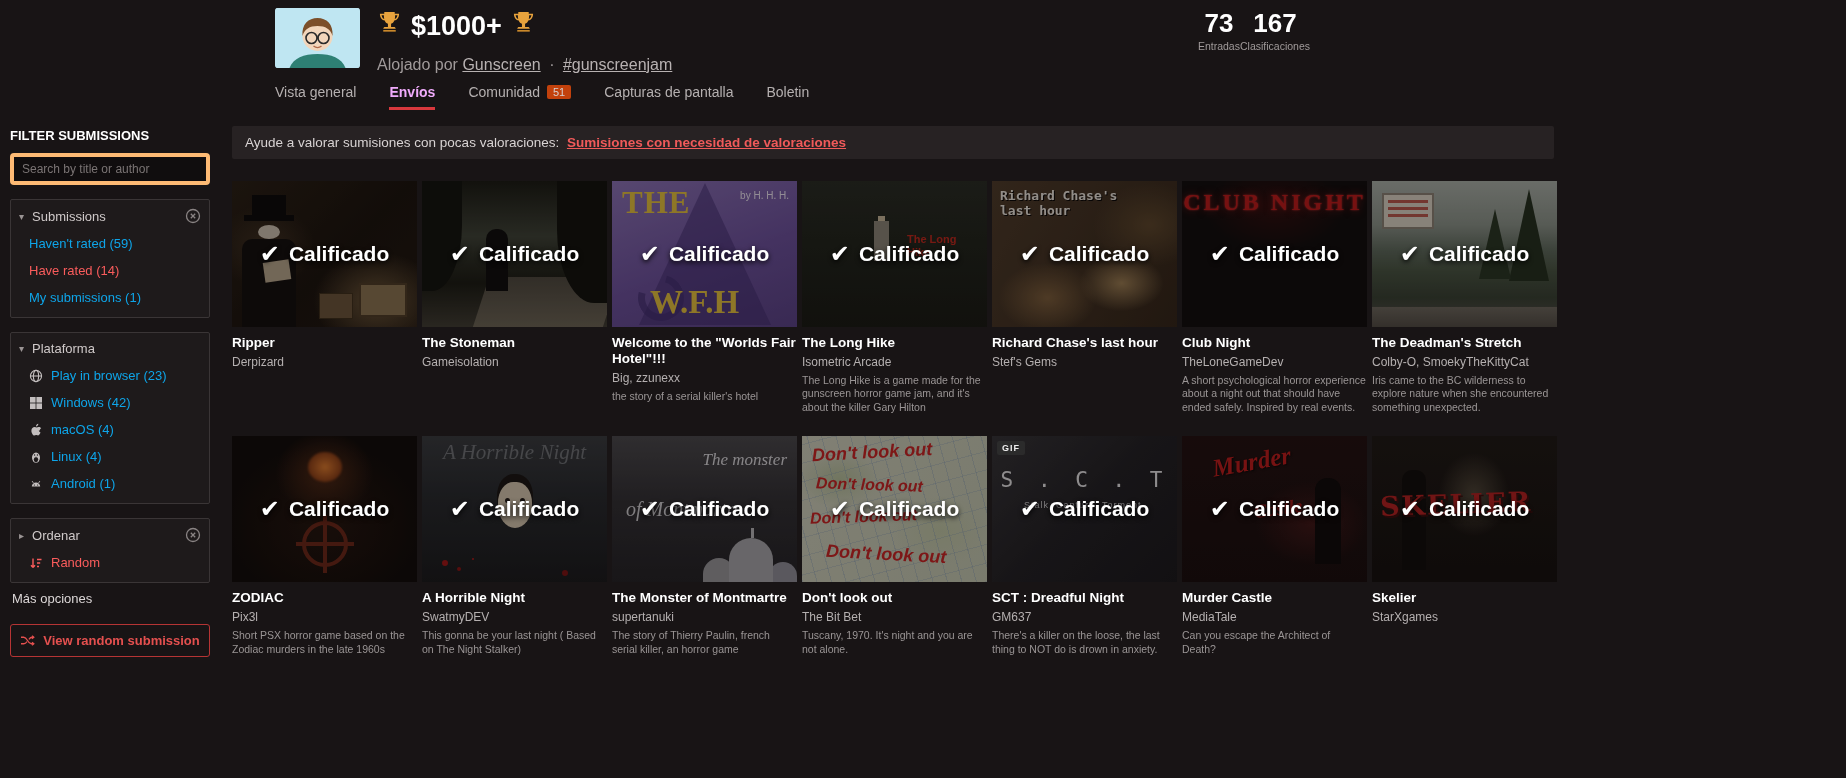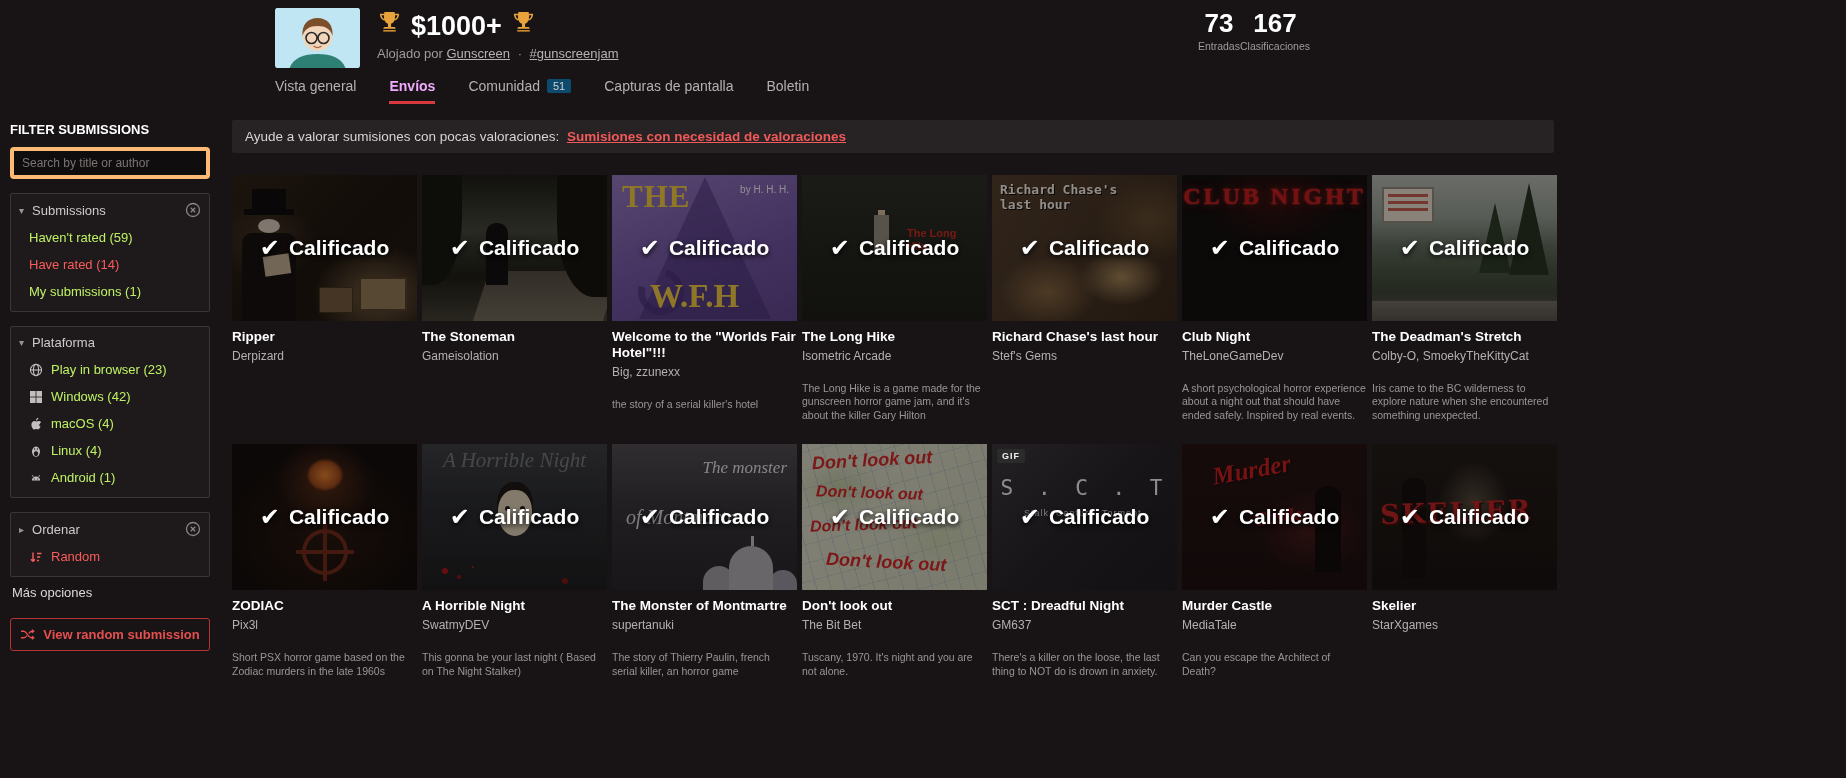--- a/index.html
+++ b/index.html
@@ -11,62 +11,62 @@
     overflow: hidden;
   }
   .page { width: 1846px; height: 778px; position: relative; }
 
   
   .header { width: 1565px; padding: 8px 0 0 275px; }
   .header-row { display: flex; align-items: flex-start; }
   .avatar { width: 85px; height: 60px; border-radius: 3px; overflow: hidden; flex: none; background:#bfe6f2; }
   .head-main { margin-left: 17px; padding-top: 2px; }
   .jam-title { font-size: 27px; font-weight: bold; color: #fff; display: flex; align-items: center; gap: 9px; white-space: nowrap; }
-  .hosted { margin-top: 4px; font-size: 13px; color: #a09a9a; }
+  .hosted { margin-top: 14px; font-size: 16px; color: #a09a9a; }
   .hosted a { color: #b8b2b2; text-decoration: underline; cursor: pointer; }
   .hosted .sep { margin: 0 4px; }
   .stats { margin-left: auto; margin-right: 255px; display: flex; padding-top: 2px; }
   .stat { text-align: center; }
   .stat-value { font-size: 26px; font-weight: bold; color: #fff; line-height: 1.05; }
   .stat-label { font-size: 10.5px; color: #a09a9a; margin-top: 3px; }
 
   
   .tabs { width: 1565px; padding-left: 275px; display: flex; gap: 33px; align-items: flex-end; height: 36px; }
   .tab { font-size: 14px; color: #b5b0b0; padding-bottom: 10px; cursor: pointer; display: flex; align-items: center; gap: 7px; white-space: nowrap; }
   .tab.active { color: #f0abfc; font-weight: bold; border-bottom: 3px solid #d9383d; padding-bottom: 7px; }
-  .tab-badge { background: #0c4a6e; color: #d5d0d0; font-size: 11px; font-weight: normal; padding: 1px 6px; border-radius: 2px; }
+  .tab-badge { background: #c2410c; color: #d5d0d0; font-size: 11px; font-weight: normal; padding: 1px 6px; border-radius: 2px; }
 
   
   .body-wrap { display: flex; align-items: flex-start; margin-top: 4px; }
   .sidebar { width: 220px; flex: none; padding: 12px 10px 0 10px; }
   .main { padding: 12px 0 0 12px; }
 
   
   .filter-title { font-size: 13px; font-weight: bold; color: #fff; margin: 2px 0 10px; }
   .search-input { width: 200px; background: #100d0e; border: 4px solid #fdba74; color: #ccc; font-size: 12px; padding: 5px 8px; border-radius: 4px; font-family: "Liberation Sans", sans-serif; }
   .search-input::placeholder { color: #7a7474; }
   .fsection { border: 1px solid #3a3536; background: #1e1a1b; margin-top: 14px; border-radius: 2px; padding-bottom: 6px; }
   .fsec-head { display: flex; align-items: center; padding: 8px 8px 6px 8px; font-size: 13px; color: #cfc9c9; cursor: pointer; }
   .fsec-caret { font-size: 10px; color: #9a9494; margin-right: 8px; }
   .fsec-label { flex: 1; }
   .fsec-close { width: 16px; height: 16px; cursor: pointer; display: flex; }
-  .fitem { display: flex; align-items: center; gap: 8px; padding: 6px 8px 6px 18px; font-size: 13px; color: #bef264; cursor: pointer; }
+  .fitem { display: flex; align-items: center; gap: 8px; padding: 6px 8px 6px 18px; font-size: 13px; color: #0ea5e9; cursor: pointer; }
   .fitem.active { color: #fa5c5c; }
   .fitem .ficon { width: 14px; height: 14px; flex: none; display: flex; }
   .fitem-plain { padding: 8px 2px 2px 2px; font-size: 13px; color: #dcd7d7; cursor: pointer; }
   .random-btn { margin-top: 16px; width: 200px; border: 1px solid #b53434; color: #e4504f; background: transparent; font-size: 13px; font-weight: bold; padding: 8px 4px; border-radius: 3px; display: flex; align-items: center; justify-content: center; gap: 8px; cursor: pointer; font-family: "Liberation Sans", sans-serif; }
 
   
   .notice { background: #272223; border-radius: 2px; padding: 9px 13px; font-size: 13.5px; color: #d8d3d3; width: 1322px; }
   .notice a { color: #f05a5a; font-weight: bold; text-decoration: underline; cursor: pointer; margin-left: 4px; }
   .grid { margin-top: 22px; display: grid; grid-template-columns: repeat(7, 185px); column-gap: 5px; row-gap: 22px; }
   .card { width: 185px; }
   .card-title { margin-top: 8px; font-size: 13.5px; font-weight: bold; color: #fff; line-height: 1.18; cursor: pointer; }
   .card-author { margin-top: 4px; font-size: 12px; color: #b5b0b0; cursor: pointer; }
-  .card-desc { margin-top: 19px; font-size: 10.5px; color: #9a9595; line-height: 1.28; }
+  .card-desc { margin-top: 5px; font-size: 10.5px; color: #9a9595; line-height: 1.28; }
 
   
   .thumb { position: relative; width: 185px; height: 146px; background: #222; overflow: hidden; cursor: pointer; }
   .thumb-art { position: absolute; inset: 0; }
   .art { position: absolute; display: block; }
   .rated-overlay { position: absolute; inset: 0; background: rgba(16,12,12,.42); display: flex; align-items: center; justify-content: center; gap: 9px; }
   .check { color: #fff; font-size: 24px; text-shadow: 0 2px 5px rgba(0,0,0,.9); }
   .rated-label { color: #fff; font-size: 21px; font-weight: bold; text-shadow: 0 2px 5px rgba(0,0,0,.9); }
   .gif-badge { position: absolute; top: 5px; left: 5px; background: rgba(44,44,44,.9); color: #eee; font-size: 9px; font-weight: bold; padding: 2px 5px; border-radius: 2px; letter-spacing: 1px; z-index: 2; }
 

